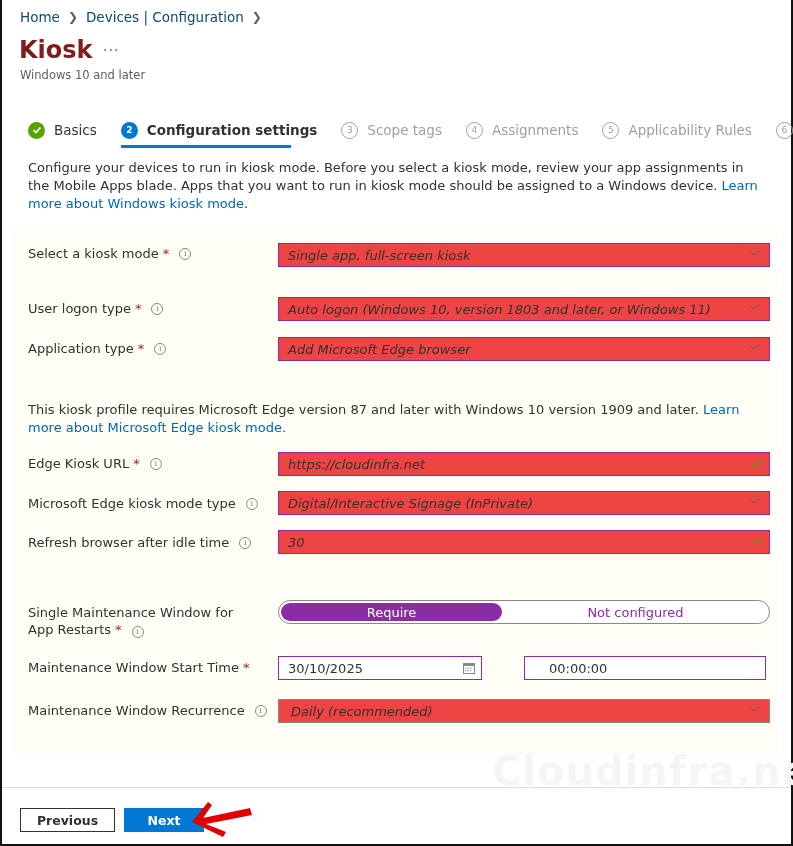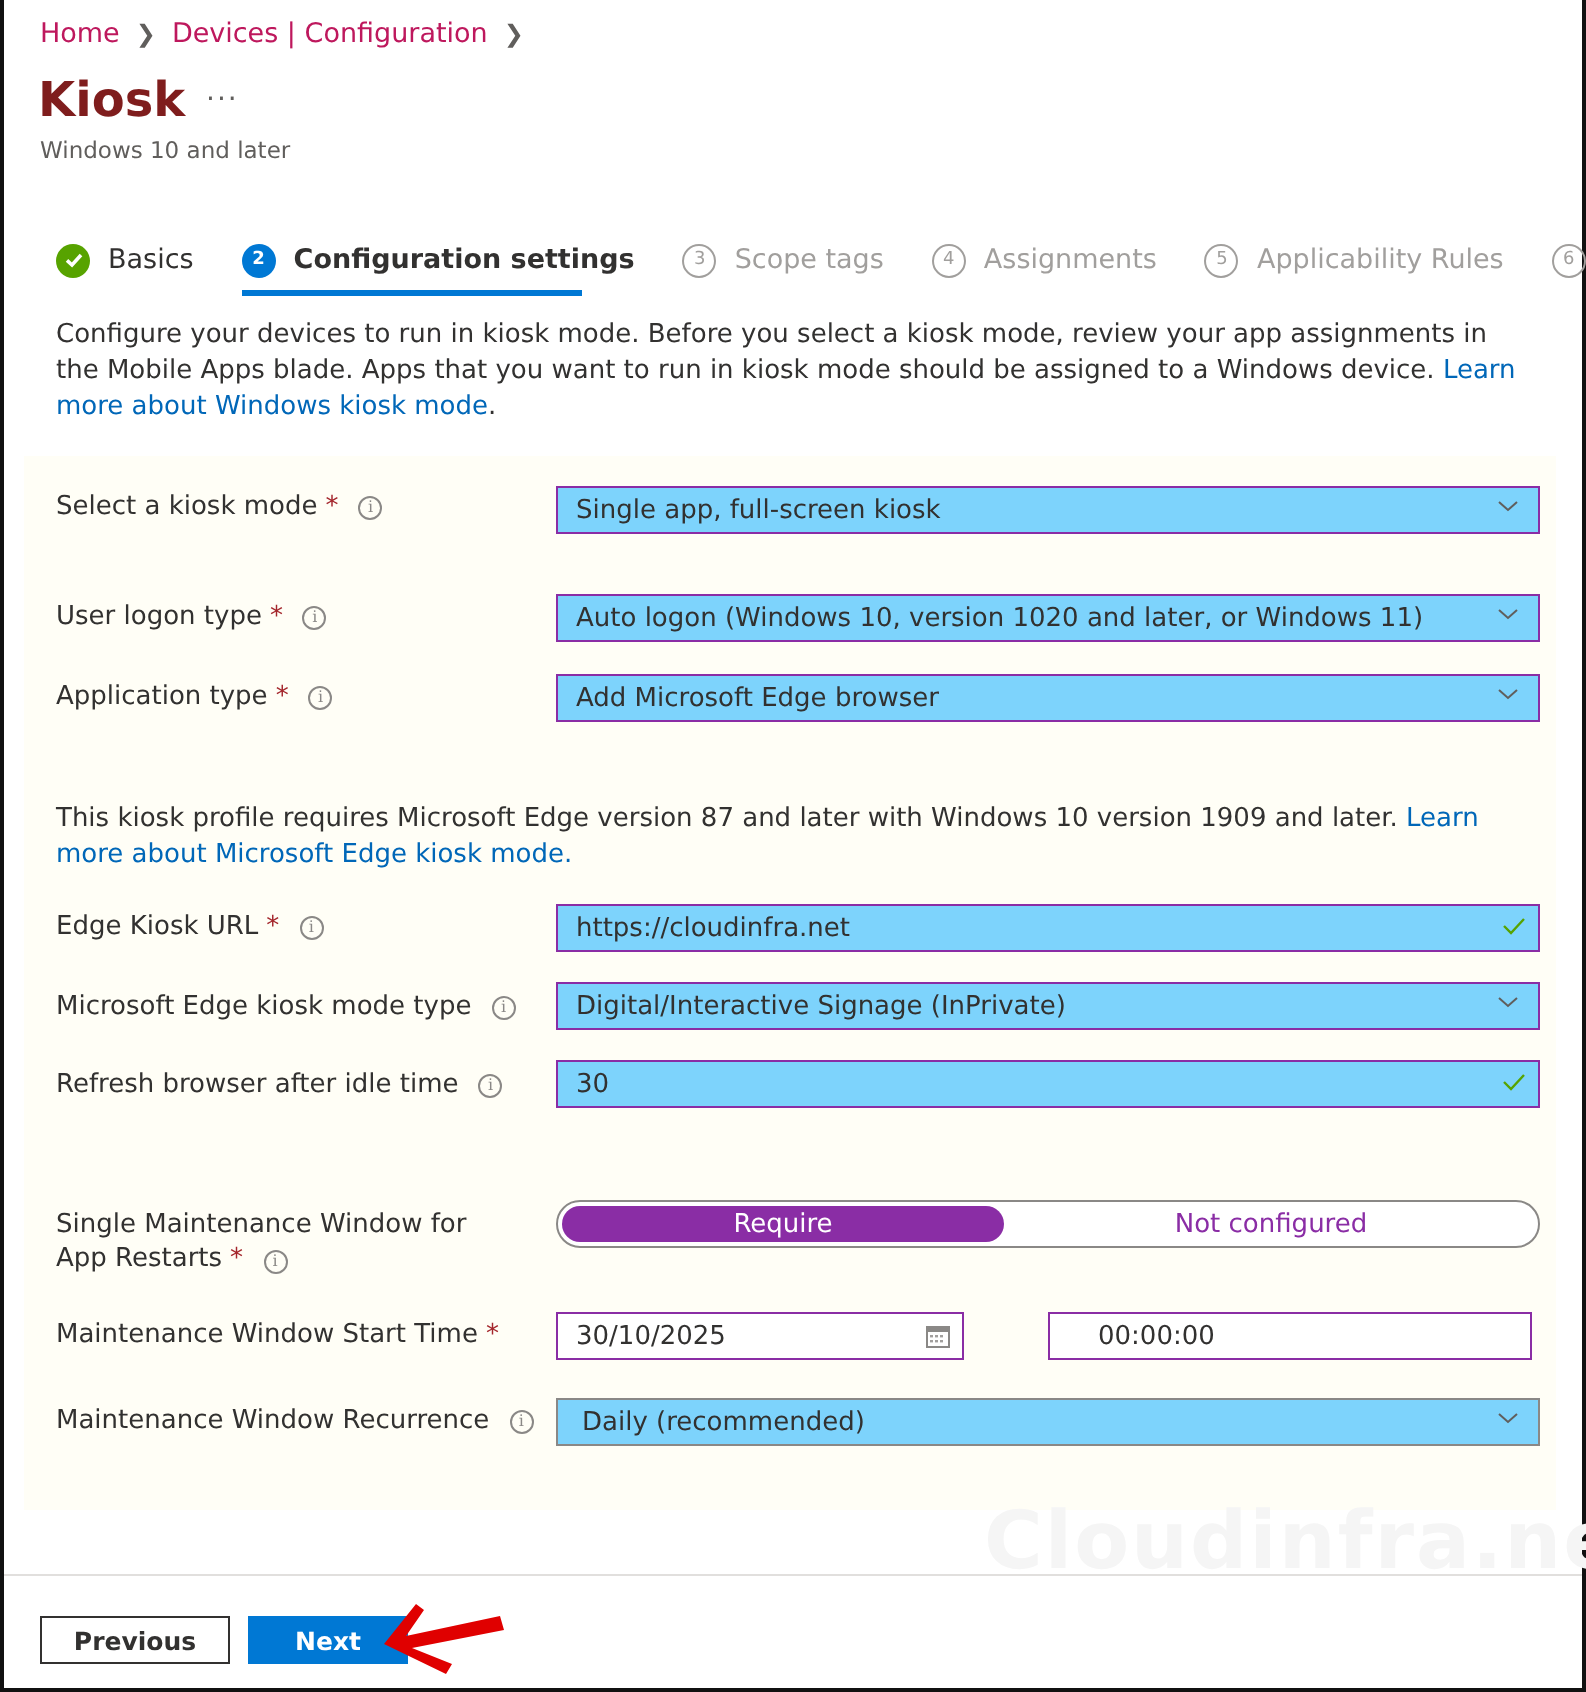--- a/index.html
+++ b/index.html
@@ -1,21 +1,21 @@
 <!DOCTYPE html>
 <html><head>
 <meta charset="utf-8">
 <style>
   * { box-sizing: border-box; margin: 0; padding: 0; }
   html, body { width: 793px; height: 846px; overflow: hidden; background: #fff; }
   body { font-family: "DejaVu Sans", "Liberation Sans", sans-serif; color: #323130; position: relative; }
   .frame { position: absolute; left: 0; top: 0; width: 793px; height: 846px;
     border-left: 2px solid #111; border-right: 2px solid #111; border-bottom: 2px solid #111; }
   .breadcrumb { position: absolute; left: 20px; top: 9px; font-size: 13.5px; display: flex; align-items: center; gap: 8px; }
-  .breadcrumb a { color: #be185d; text-decoration: none; cursor: pointer; text-align: center; }
+  .breadcrumb a { color: #0c4a6e; text-decoration: none; cursor: pointer; text-align: center; }
   .breadcrumb .sep { color: #605e5c; font-size: 12px; }
   .title { position: absolute; left: 19px; top: 36px; font-size: 24px; font-weight: 600; color: #7f1d1d; }
   .ellipsis { position: absolute; left: 103px; top: 42px; font-size: 14px; color: #605e5c; letter-spacing: 1px; cursor: pointer; }
   .subtitle { position: absolute; left: 20px; top: 68px; font-size: 11.5px; color: #605e5c; }
 
   .steps { position: absolute; left: 28px; top: 118px; display: flex; align-items: center; font-size: 13.5px; white-space: nowrap; }
   .step { display: flex; align-items: center; gap: 9px; margin-right: 24px; position: relative; height: 24px; cursor: pointer; }
   .step .num { width: 17px; height: 17px; border-radius: 50%; display: flex; align-items: center; justify-content: center; font-size: 9px; }
   .step.done .num { background: #57a300; color: #fff; }
   .step.active .num { background: #0078d4; color: #fff; font-weight: bold; }
@@ -29,21 +29,21 @@
   .intro { position: absolute; left: 28px; top: 159px; width: 740px; font-size: 13px; line-height: 18px; color: #323130; }
   .link { color: #0067b8; cursor: pointer; }
 
   .panel { position: absolute; left: 12px; top: 228px; width: 766px; height: 527px; background: #fffef6; }
 
   .row { position: absolute; left: 28px; display: flex; align-items: center; font-size: 13px; color: #323130; }
   .label { width: 250px; display: flex; align-items: center; }
   .req { color: #a4262c; margin-left: 4px; }
   .info { display: inline-flex; width: 12px; height: 12px; border: 1px solid #8a8886; border-radius: 50%; font-size: 8px; align-items: center; justify-content: center; color: #8a8886; margin-left: 10px; font-family: "DejaVu Serif", serif; }
 
-  .ctrl { position: absolute; left: 278px; width: 492px; height: 24px; border: 1px solid #8a2da5; background: #7dd3fc; font-size: 13px; display: flex; align-items: center; padding-left: 9px; color: #323130; cursor: pointer; }
+  .ctrl { position: absolute; left: 278px; width: 492px; height: 24px; border: 1px solid #8a2da5; background: #ef4444; font-size: 13px; display: flex; align-items: center; padding-left: 9px; color: #323130; cursor: pointer; font-style: italic; }
   .ctrl.gray { border-color: #8a8886; }
   .ctrl .chev { position: absolute; right: 10px; top: 4px; width: 10px; height: 10px; }
   .ctrl .check { position: absolute; right: 6px; top: 5px; width: 12px; height: 10px; }
 
   .toggle { position: absolute; left: 278px; top: 600px; width: 492px; height: 24px; border: 1px solid #8a8886; border-radius: 12px; background: #fff; display: flex; align-items: center; font-size: 13px; }
   .toggle .on { position: absolute; left: 2px; top: 2px; width: 221px; height: 18px; border-radius: 9px; background: #8a2da5; color: #fff; display: flex; align-items: center; justify-content: center; cursor: pointer; }
   .toggle .off { position: absolute; left: 223px; right: 0; top: 2px; height: 18px; color: #8a2da5; display: flex; align-items: center; justify-content: center; cursor: pointer; }
 
   .date { position: absolute; left: 278px; top: 656px; width: 204px; height: 24px; border: 1px solid #8a2da5; background: #fff; font-size: 13px; display: flex; align-items: center; padding-left: 9px; cursor: text; }
   .date .cal { position: absolute; right: 6px; top: 5px; width: 12px; height: 12px; cursor: pointer; }
@@ -122,21 +122,21 @@
 </div>
 
 <div class="row" style="top:301px;">
   <div class="label">
     <span>User logon type</span>
     <span class="req">*</span>
     <span class="info">i</span>
   </div>
 </div>
 <div class="ctrl" style="top:297px;">
-  <span>Auto logon (Windows 10, version 1020 and later, or Windows 11)</span>
+  <span>Auto logon (Windows 10, version 1803 and later, or Windows 11)</span>
   <svg class="chev" viewBox="0 0 10 10">
       <path d="M0.5 3 L5 7 L9.5 3" stroke="#605e5c" stroke-width="1" fill="none"></path>
     </svg>
 </div>
 
 <div class="row" style="top:341px;">
   <div class="label">
     <span>Application type</span>
     <span class="req">*</span>
     <span class="info">i</span>

